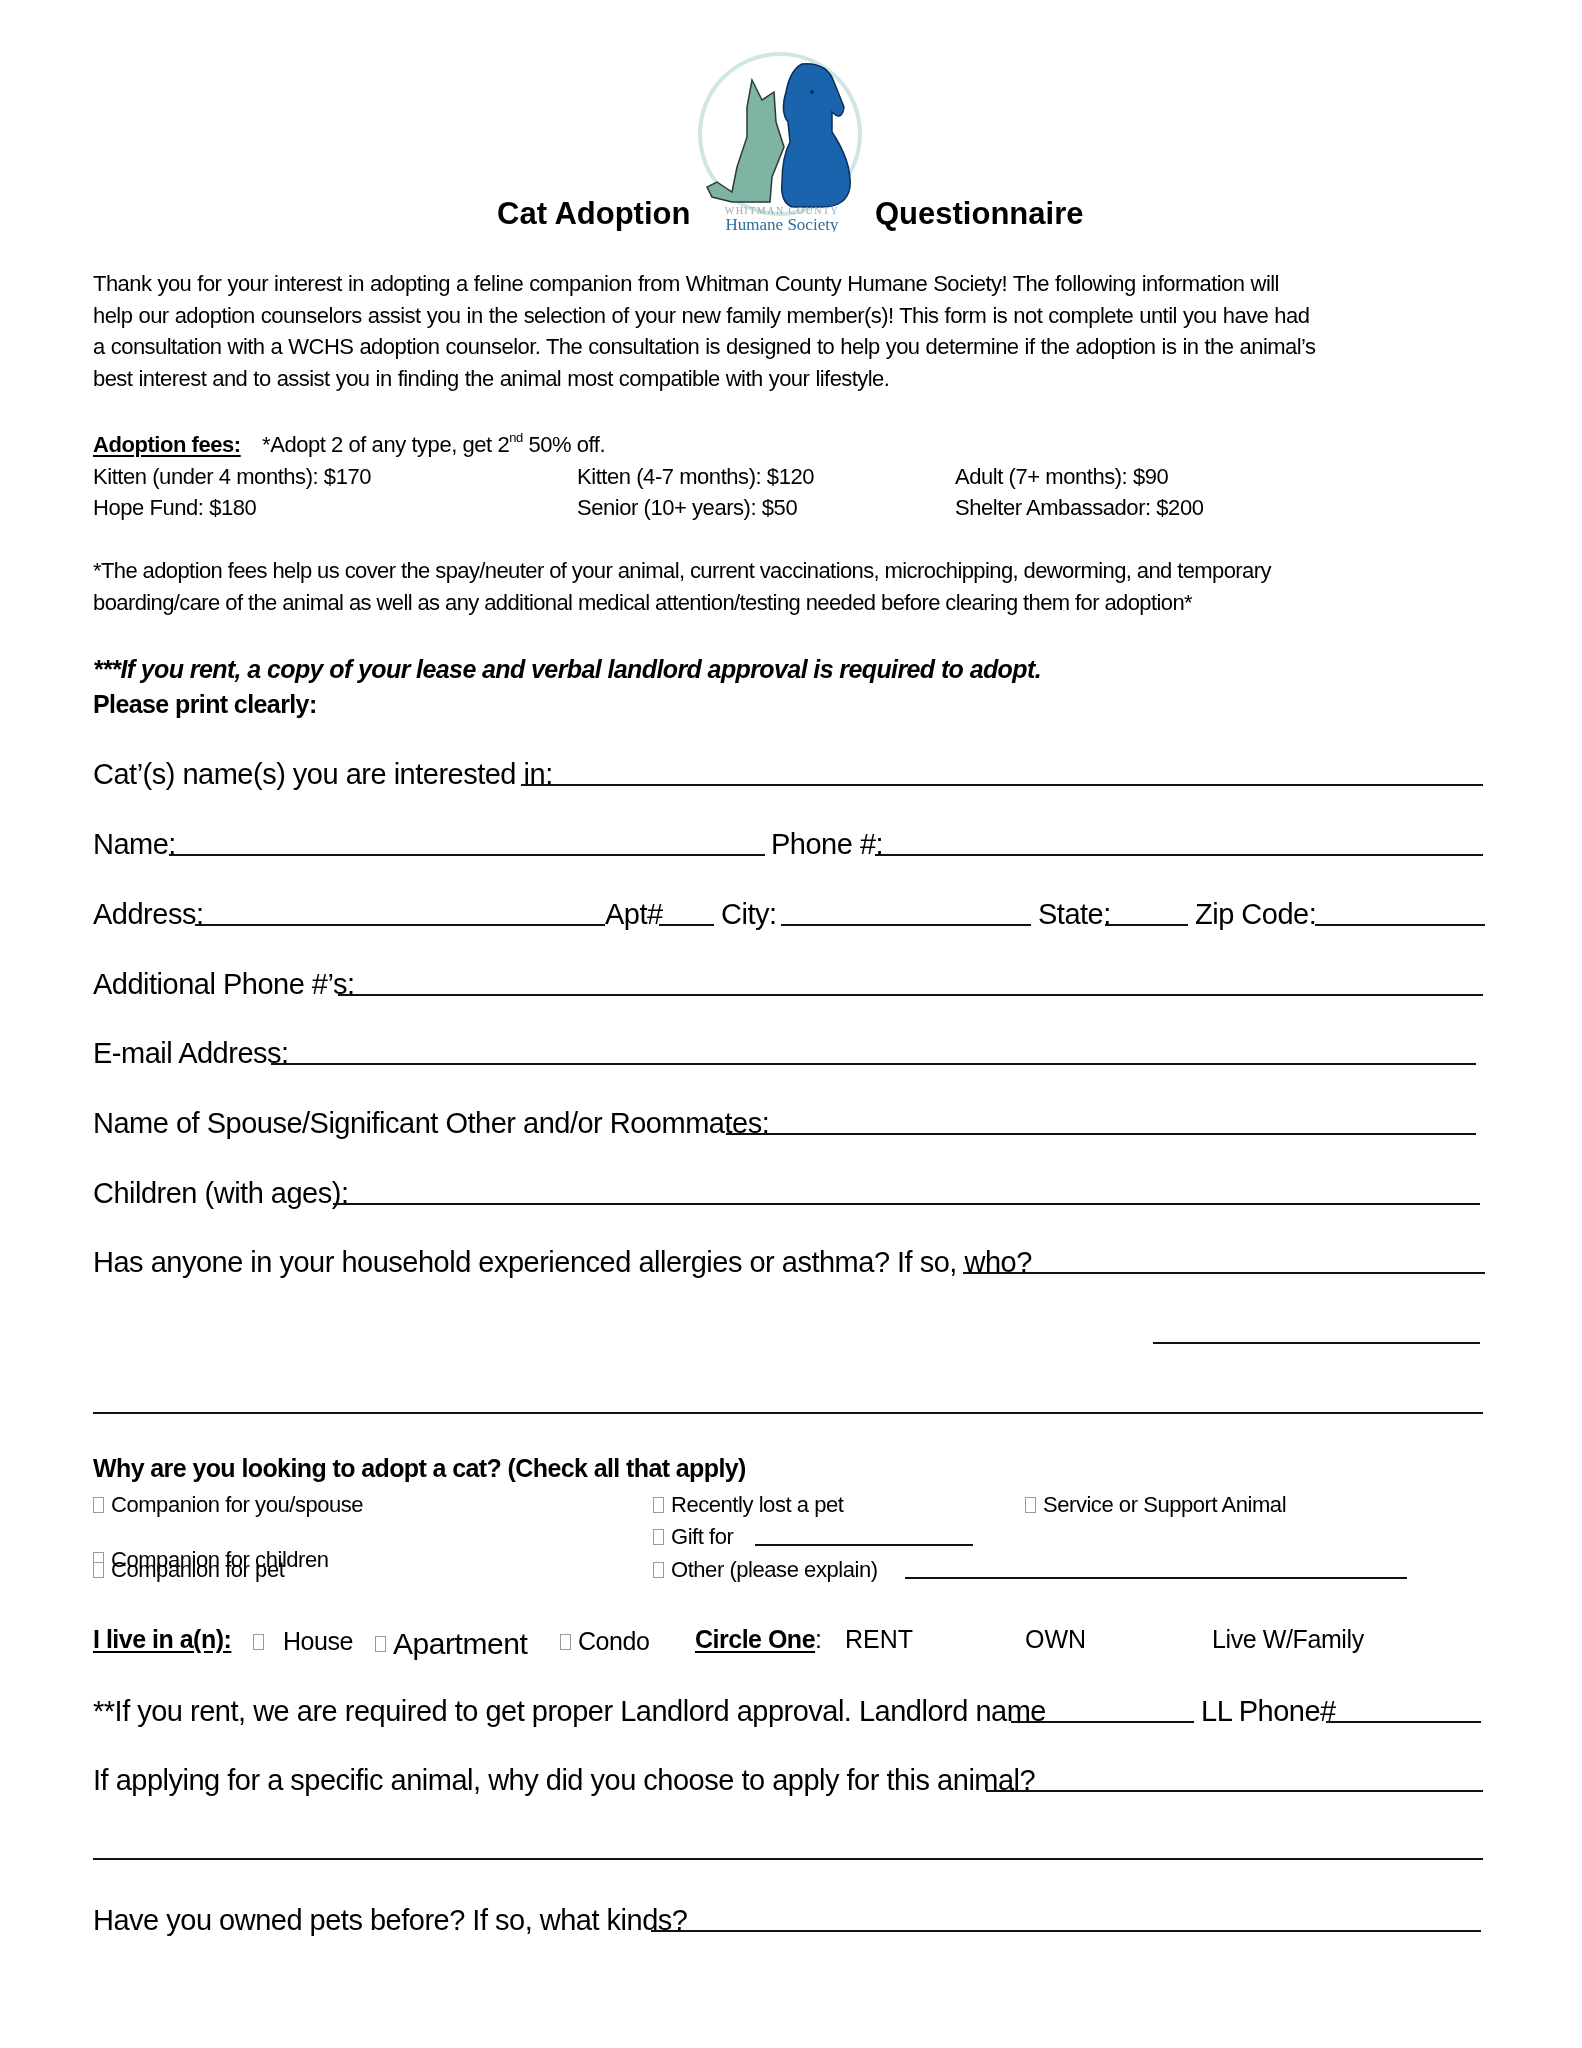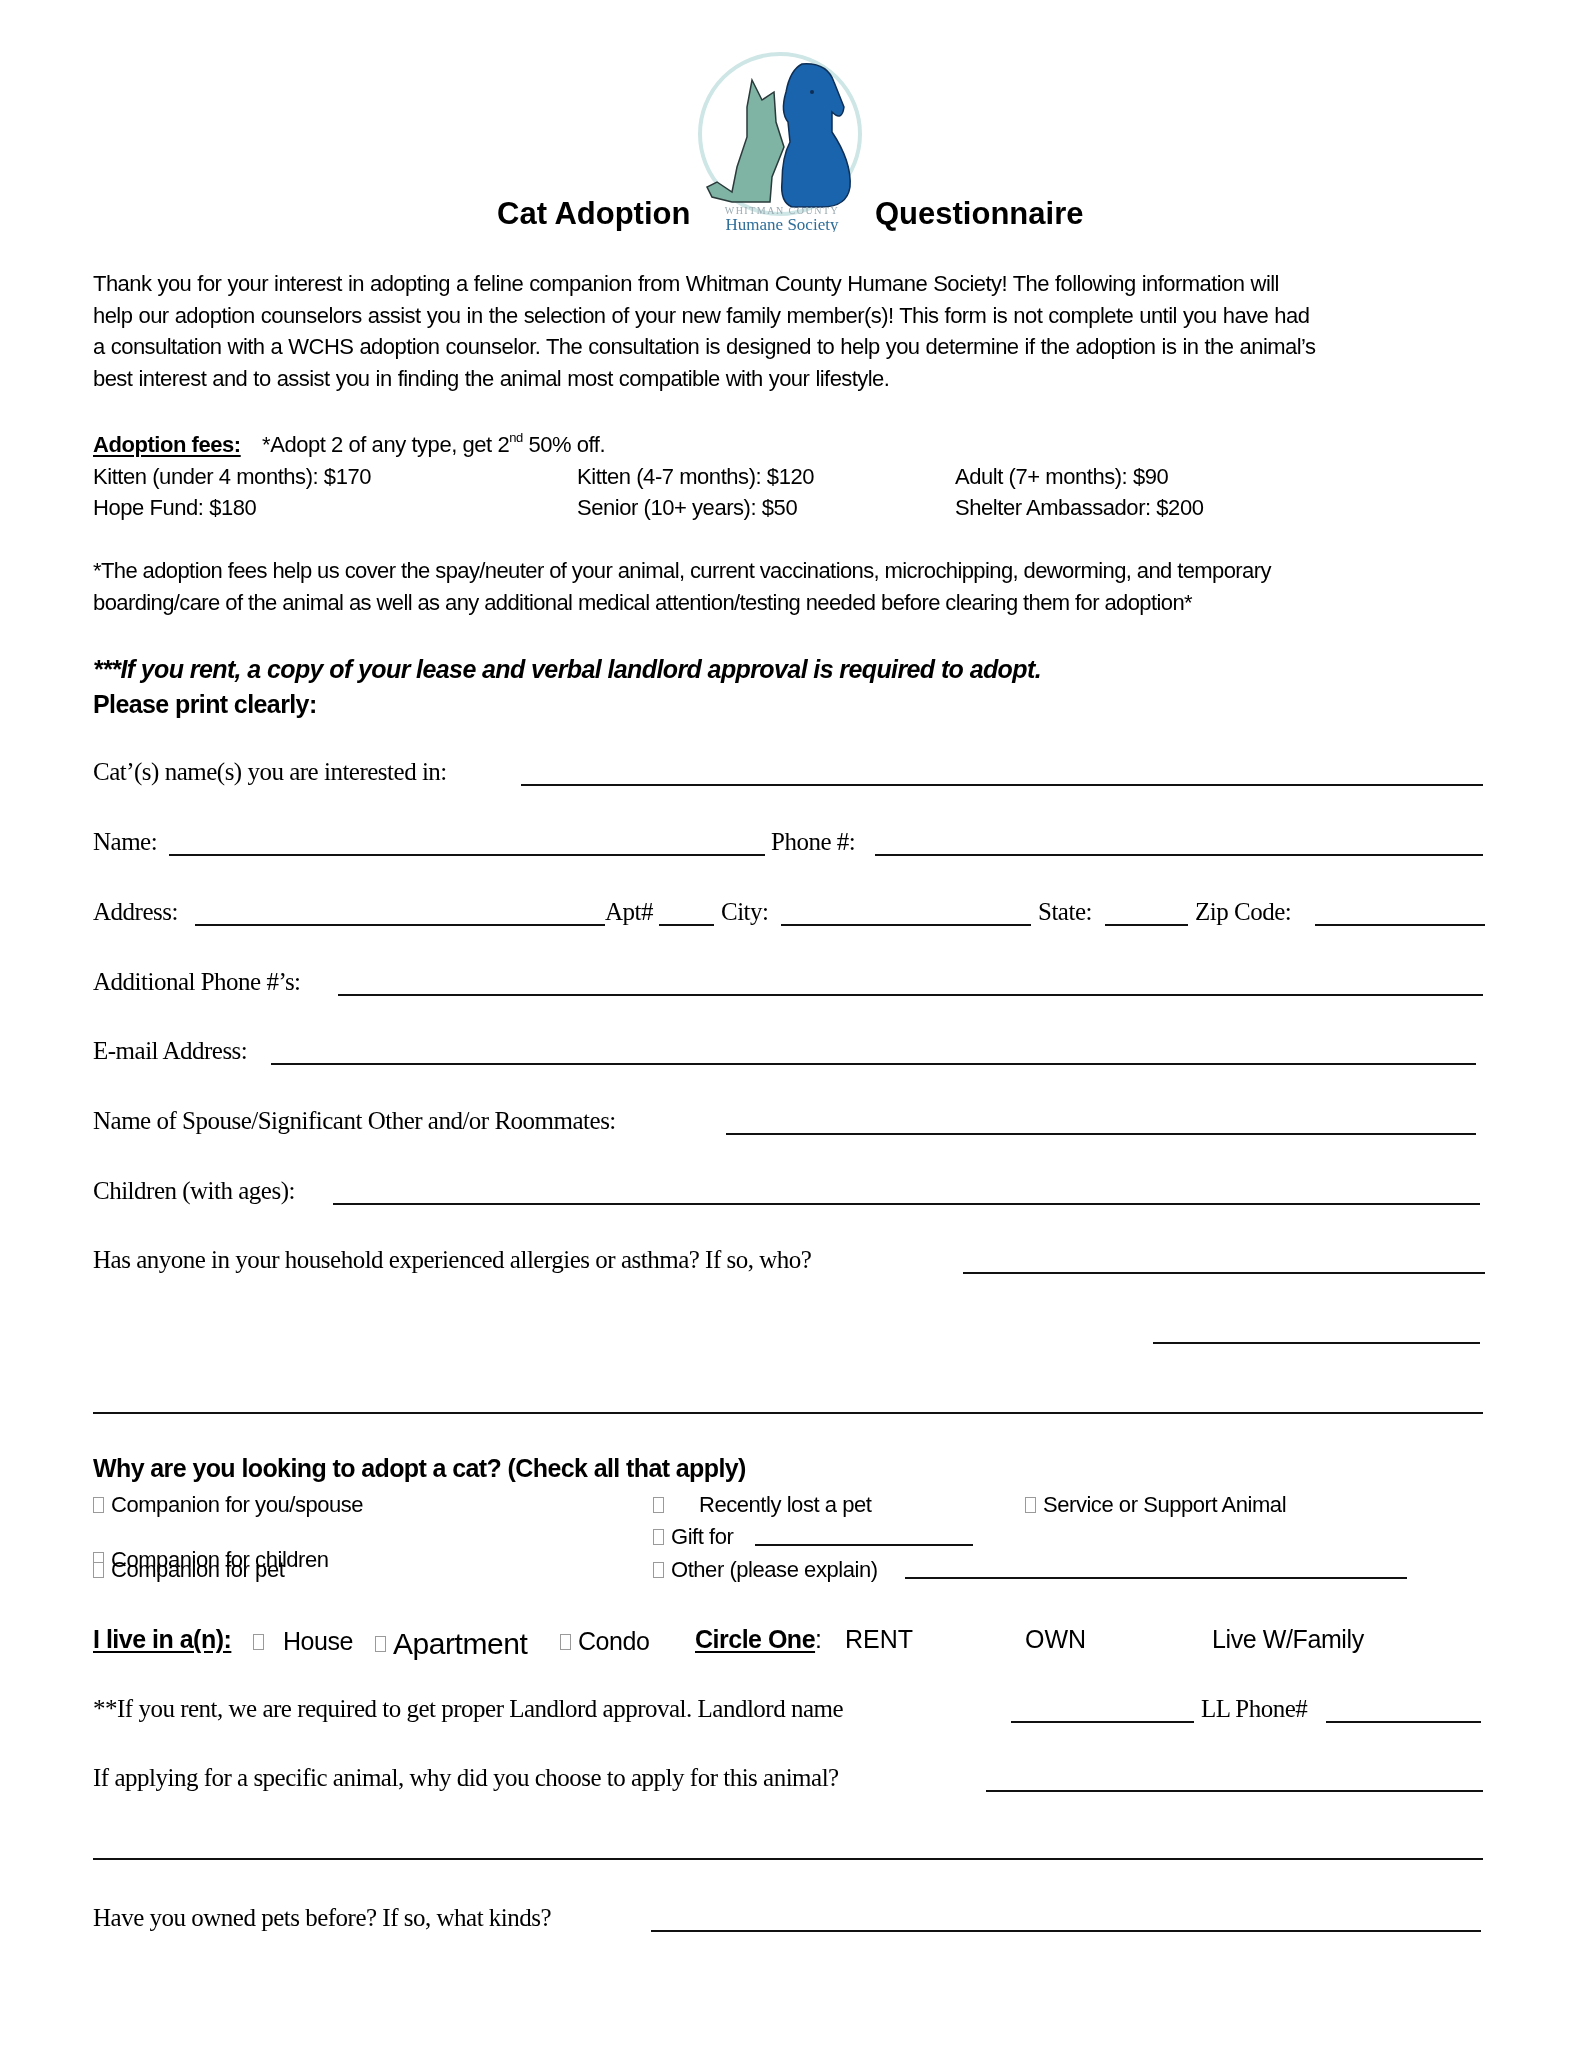--- a/index.html
+++ b/index.html
@@ -5,21 +5,21 @@
   html, body { margin:0; padding:0; background:#ffffff; }
   body { width:1582px; height:2048px; position:relative; overflow:hidden;
          font-family:"Liberation Sans", sans-serif; color:#000; }
   .abs { position:absolute; white-space:nowrap; }
   .intro { position:absolute; left:93px; top:268px; width:1400px; font-size:22px; line-height:31.6px;
            font-family:"Liberation Sans", sans-serif; letter-spacing:-0.55px; word-spacing:0.5px; }
   .title { font-family:"Liberation Sans", sans-serif; font-weight:bold; font-size:31px; }
   .fees { font-size:22px; letter-spacing:-0.45px; }
   .u { text-decoration:underline; text-underline-offset:3px; }
   .b { font-weight:bold; }
-  .field { position:absolute; left:93px; height:30px; font-size:25px; letter-spacing:-0.5px;font-family:Liberation Serif, serif; }
+  .field { position:absolute; left:93px; height:30px; font-size:29px; letter-spacing:-0.5px; }
   .field .lbl { position:absolute; left:0; top:0; white-space:nowrap; }
   .line { position:absolute; height:0; border-bottom:2px solid #111; }
   .cb-row { position:absolute; font-size:22px; letter-spacing:-0.45px; white-space:nowrap; display:flex; align-items:center; }
   .cb { display:inline-block; width:11px; height:16px; border:1px solid #9a9a9a; margin-right:7px; box-sizing:border-box; background:#fff; }
   sup { font-size:13px; vertical-align:top; position:relative; top:-2px; }
   .logo { position:absolute; left:692px; top:52px; width:180px; height:180px; }
 </style>
 </head>
 <body>
 
@@ -126,21 +126,21 @@
     <span>Companion for you/spouse</span>
 </div>
 <div class="cb-row" style="left:93px; top:1524px;margin-top:23px;">
   <span class="cb"></span>
     <span>Companion for children</span>
 </div>
 <div class="cb-row" style="left:93px; top:1557px;">
   <span class="cb"></span>
     <span>Companion for pet</span>
 </div>
-<div class="cb-row" style="left:653px; top:1492px;gap:28px;">
+<div class="cb-row" style="left:653px; top:1492px;">
   <span class="cb"></span>
     <span>Recently lost a pet</span>
 </div>
 <div class="cb-row" style="left:653px; top:1524px;">
   <span class="cb"></span>
     <span>Gift for</span>
 </div>
 <div class="line" style="left:755px; width:218px; top:1544px;"></div>
 <div class="cb-row" style="left:653px; top:1557px;">
   <span class="cb"></span>

